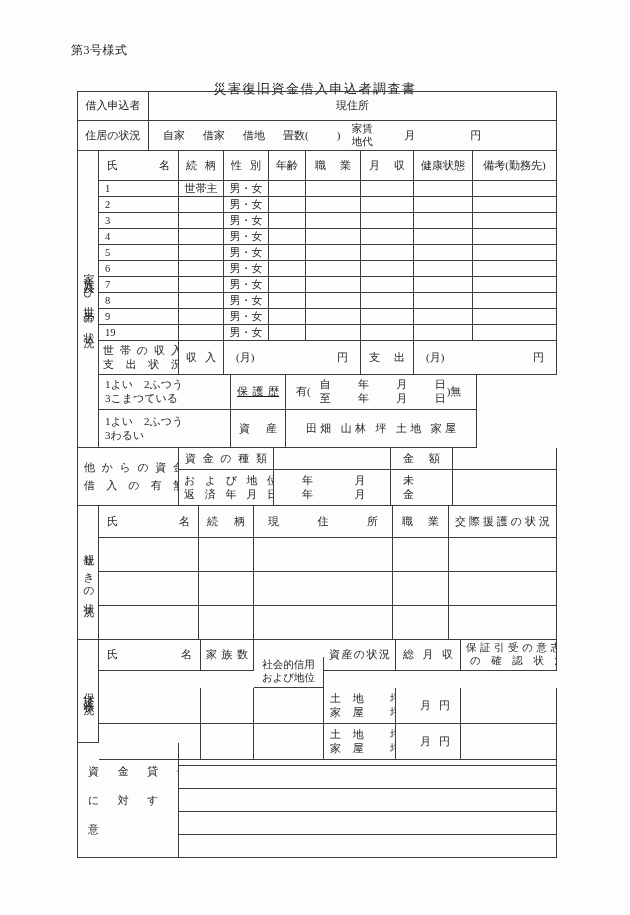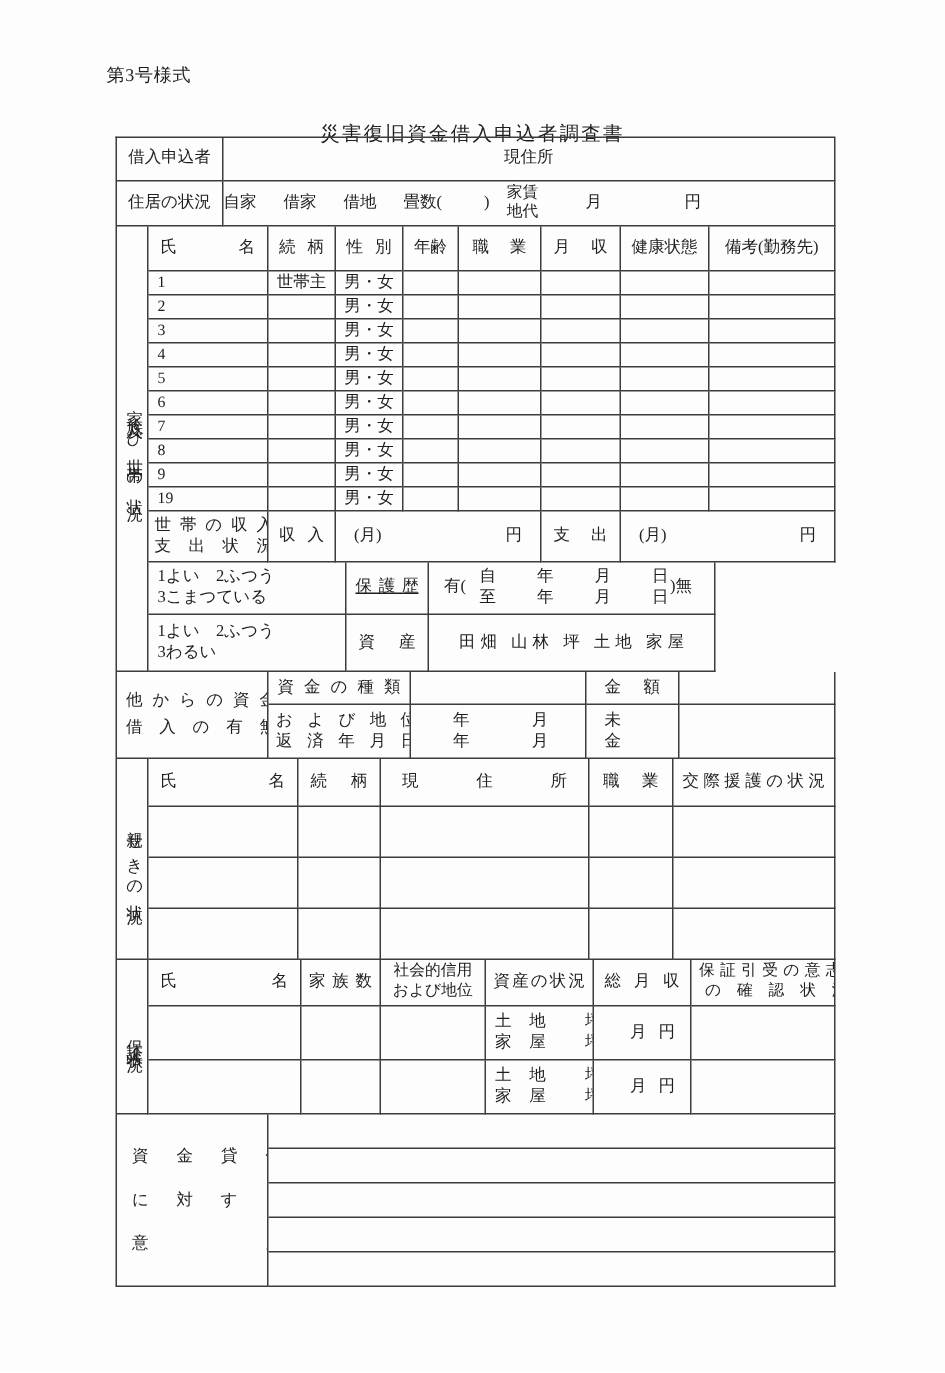--- a/index.html
+++ b/index.html
@@ -42,21 +42,21 @@
   <div class="tbl">
 
     <div class="row">
       <div class="c center" style="width:71px;height:29px;">借入申込者</div>
       <div class="c center" style="width:408px;height:29px;">現住所</div>
     </div>
 
     <div class="row">
       <div class="c center" style="width:71px;height:30px;">住居の状況</div>
       <div class="c" style="width:408px;height:30px;">
-        <span class="nw" style="">自家</span>
+        <span class="nw" style="margin-left:14px;">自家</span>
         <span class="nw" style="margin-left:18px;">借家</span>
         <span class="nw" style="margin-left:18px;">借地</span>
         <span class="nw" style="margin-left:18px;">畳数(</span>
         <span class="nw" style="margin-left:28px;">)</span>
         <span class="stack small" style="width:24px;margin-left:10px;text-align:center;line-height:1.15;">
           <span>家賃</span>
           <span>地代</span>
         </span>
         <span class="nw" style="margin-left:30px;">月</span>
         <span class="nw" style="margin-left:55px;">円</span>
@@ -343,21 +343,21 @@
         <span class="vtext" style="letter-spacing:3px;">保証人状況</span>
       </div>
       <div class="col" style="width:458px;">
         <div class="row">
           <div class="c" style="width:102px;height:31px;">
               <span class="jst" style="padding:0 8px;">氏 名</span>
             </div>
           <div class="c" style="width:53px;height:31px;">
               <span class="jst" style="padding:0 5px;">家族数</span>
             </div>
-          <div class="c center" style="width:70px;height:31px;">
+          <div class="c center" style="width:70px;height:31px;margin-top:17px;">
             <span class="stack small" style="text-align:center;line-height:1.2;">
               <span>社会的信用</span>
               <span>および地位</span>
             </span>
           </div>
           <div class="c" style="width:72px;height:31px;">
               <span class="jst" style="padding:0 5px;">資産の状況</span>
             </div>
           <div class="c" style="width:65px;height:31px;">
               <span class="jst" style="padding:0 7px;">総 月 収</span>

